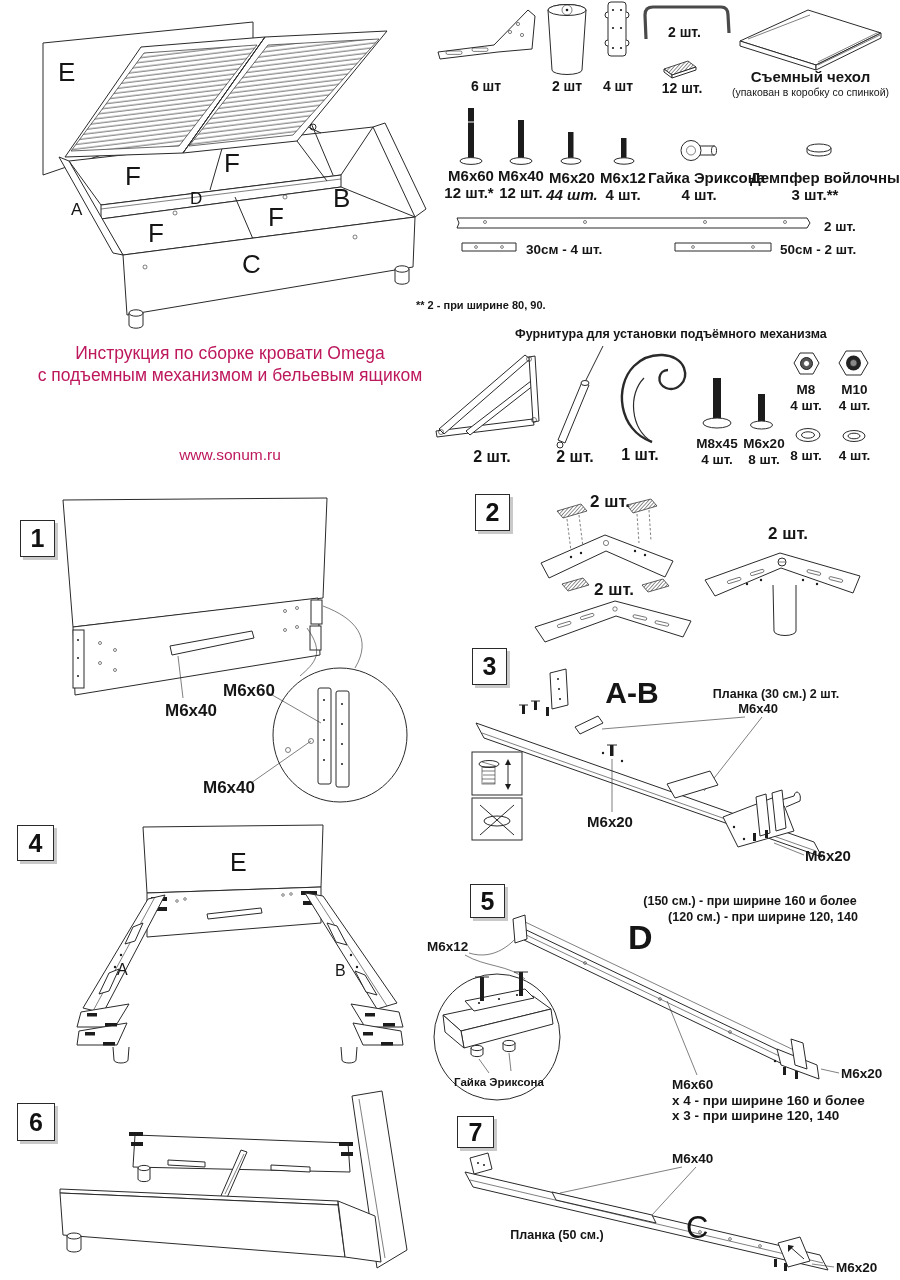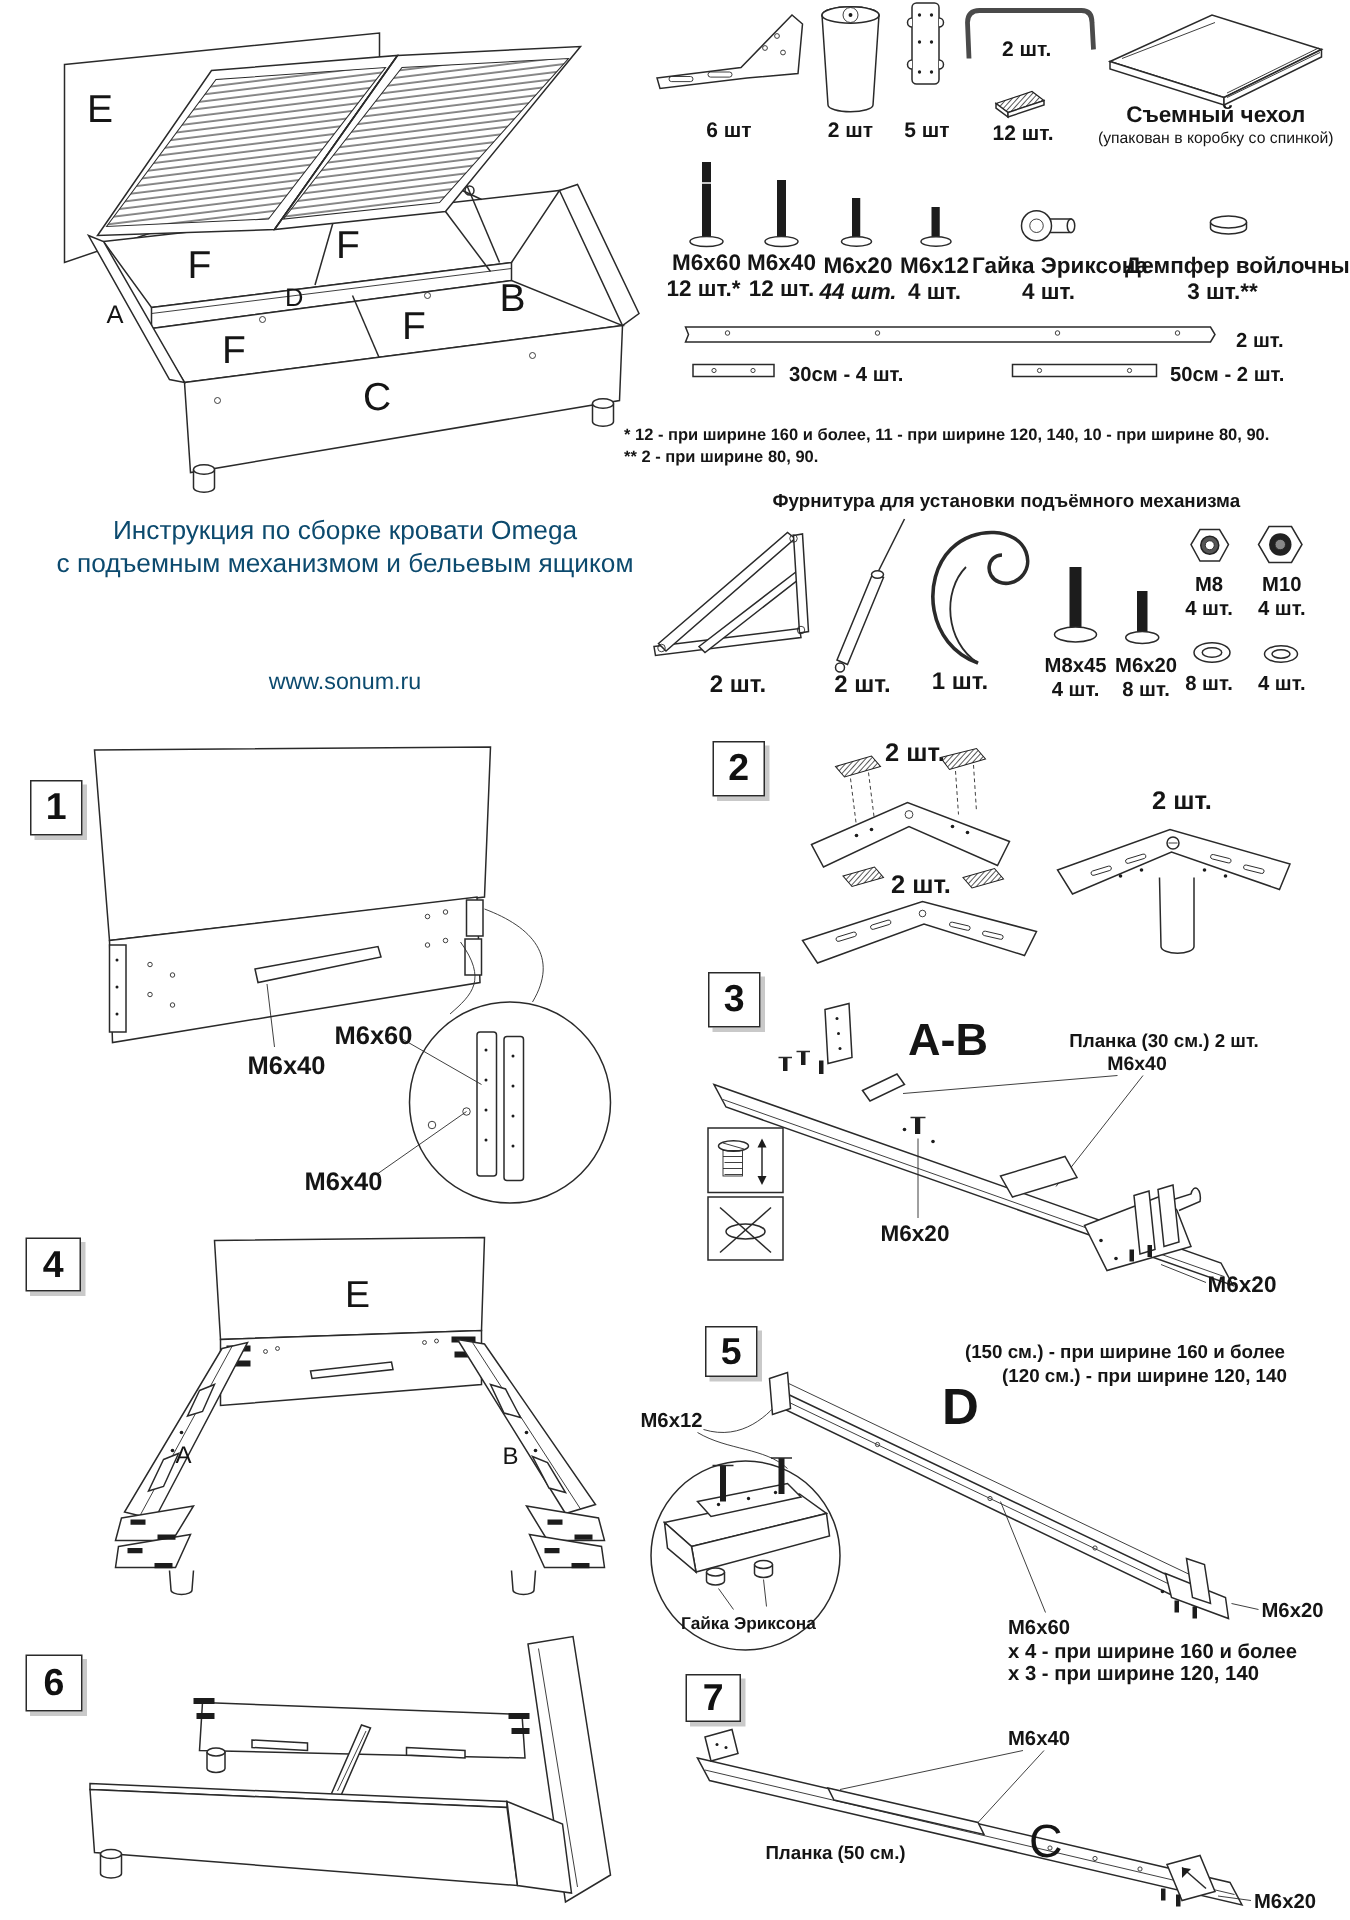--- a/index.html
+++ b/index.html
@@ -2,21 +2,21 @@
 <html><head>
 <meta charset="utf-8">
 <style>
   html,body{margin:0;padding:0;background:#fff;}
   .page{position:relative;width:900px;height:1280px;background:#fff;overflow:hidden;
         font-family:"Liberation Sans",sans-serif;color:#111;}
   svg{position:absolute;overflow:visible;}
   svg text{font-family:"Liberation Sans",sans-serif;fill:#151515;}
   .lbl{position:absolute;font-weight:bold;font-size:13px;white-space:nowrap;color:#151515;}
   .c{text-align:center;}
-  .title{position:absolute;font-size:17.5px;font-weight:normal;color:#0c4a6e;}
+  .title{position:absolute;font-size:17.5px;font-weight:normal;color:#be185d;}
   .step-num{position:absolute;border:1.7px solid #2a2a2a;background:#fff;
             box-shadow:3px 3px 0 #c9c9c9;display:flex;align-items:center;justify-content:center;
             font-size:25px;font-weight:bold;color:#111;}
   .ln{stroke:#2a2a2a;fill:none;stroke-width:1;}
   .wh{fill:#fff;stroke:#2a2a2a;stroke-width:1;}
   .blk{fill:#1c1c1c;stroke:none;}
   .thin{stroke:#2a2a2a;stroke-width:.6;fill:none;}
 </style>
 </head>
 <body>
@@ -107,21 +107,21 @@
   <svg style="left:603px;top:0px" width="28" height="58" viewBox="0 0 28 58">
     <rect class="wh" x="5" y="2" width="18" height="54" rx="3"></rect>
     <path class="wh" d="M5,12 a3,3 0 0 0 0,6 M23,12 a3,3 0 0 1 0,6 M5,40 a3,3 0 0 0 0,6 M23,40 a3,3 0 0 1 0,6"></path>
     <circle class="blk" cx="10" cy="10" r="1.1"></circle>
       <circle class="blk" cx="18" cy="10" r="1.1"></circle>
     <circle class="blk" cx="10" cy="28" r="1.1"></circle>
       <circle class="blk" cx="18" cy="28" r="1.1"></circle>
     <circle class="blk" cx="10" cy="48" r="1.1"></circle>
       <circle class="blk" cx="18" cy="48" r="1.1"></circle>
   </svg>
-  <div class="lbl c" style="left:588px;top:78px;width:60px;font-size:14px;">5 шт</div>
+  <div class="lbl c" style="left:588px;top:78px;width:60px;font-size:14px;">4 шт</div>
 
   <svg style="left:641px;top:3px" width="92" height="36" viewBox="0 0 92 36">
     <path d="M5,36 L4,12 Q4,4 12,4 L80,4 Q87,4 87,12 L88,30" fill="none" stroke="#4a4a4a" stroke-width="3.2"></path>
   </svg>
   <div class="lbl" style="left:668px;top:24px;font-size:14px;">2 шт.</div>
 
   <svg style="left:662px;top:60px" width="36" height="22" viewBox="0 0 36 22">
     <defs>
       <pattern id="ph" width="2.6" height="2.6" patternUnits="userSpaceOnUse" patternTransform="rotate(42)">
         <line x1="0" y1="0" x2="0" y2="2.6" stroke="#222" stroke-width="1"></line>
@@ -201,21 +201,20 @@
   </svg>
   <div class="lbl" style="left:526px;top:242px;font-size:13.5px;text-align:center;">30см - 4 шт.</div>
 
   <svg style="left:673px;top:241px" width="100" height="13" viewBox="0 0 100 13">
     <polygon class="wh" points="2,2 98,2 98,10 2,10"></polygon>
     <circle class="thin" cx="20" cy="6" r="1.4"></circle>
       <circle class="thin" cx="80" cy="6" r="1.4"></circle>
   </svg>
   <div class="lbl" style="left:780px;top:242px;font-size:13.5px;">50см - 2 шт.</div>
 
-  <div class="lbl" style="left:416px;top:284px;font-size:11px;">* 12 - при ширине 160 и более, 11 - при ширине 120, 140, 10 - при ширине 80, 90.</div>
   <div class="lbl" style="left:416px;top:299px;font-size:11px;">** 2 - при ширине 80, 90.</div>
 
   <div class="title c" style="left:30px;top:343px;width:400px;">Инструкция по сборке кровати Omega</div>
   <div class="title c" style="left:30px;top:446px;width:400px;font-size:15.5px;">www.sonum.ru</div>
   <div class="title c" style="left:22px;top:365px;width:416px;">с подъемным механизмом и бельевым ящиком</div>
 
   <div class="lbl c" style="left:515px;top:327px;width:310px;font-size:12.5px;">Фурнитура для установки подъёмного механизма</div>
 
   <svg style="left:433px;top:345px" width="120" height="100" viewBox="0 0 120 100">
     <polygon class="wh" points="3,86 100,74 101,80 4,92"></polygon>

